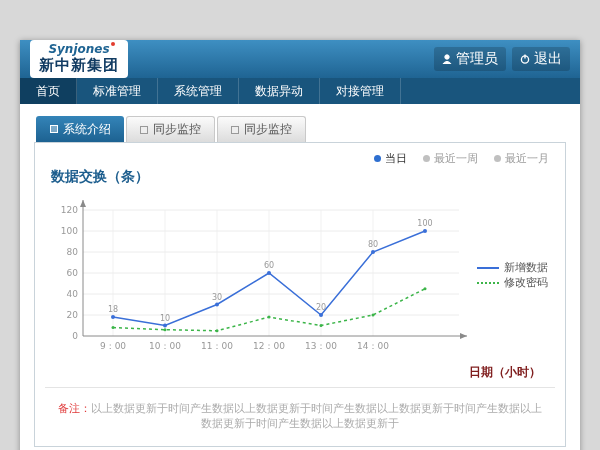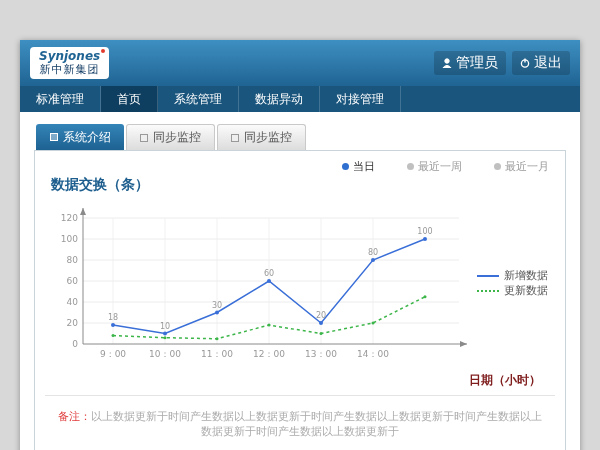--- a/index.html
+++ b/index.html
@@ -7,36 +7,36 @@
     background:#d8d8d8;
     font-family:"DejaVu Sans","Liberation Sans",sans-serif;
     width:600px;height:450px;overflow:hidden;
   }
   .window{
     width:560px;margin:40px auto 0;background:#fff;
     box-shadow:0 1px 6px rgba(0,0,0,.35);
   }
   
   .header{
-    height:46px;background:linear-gradient(#3e8fc2,#1f6493);
+    height:38px;background:linear-gradient(#3e8fc2,#1f6493);
     display:flex;align-items:center;padding:0 10px;box-sizing:border-box;
   }
   .logo{
     background:#fff;border-radius:4px;padding:3px 9px;line-height:1.15;
     text-align:center;
   }
   .logo .brand{
     display:block;font-size:12px;font-weight:bold;color:#1f6493;
     font-style:italic;position:relative;
   }
   .logo .brand::after{
     content:"";position:absolute;top:-1px;margin-left:1px;
     width:4px;height:4px;border-radius:50%;background:#e23b2e;
   }
-  .logo .company{display:block;font-size:11px;font-weight:normal;color:#123c63;letter-spacing:1px;}
+  .logo .company{display:block;font-size:15px;font-weight:bold;color:#123c63;letter-spacing:1px;}
   .app-title{color:#fff;font-size:15px;font-weight:bold;margin-left:14px;letter-spacing:2px;text-shadow:0 1px 1px rgba(0,0,0,.3);}
   .header-right{margin-left:auto;display:flex;gap:6px;}
   .hbtn{
     display:flex;align-items:center;gap:4px;background:rgba(0,0,0,.18);
     color:#fff;font-size:14px;padding:3px 8px;border-radius:3px;cursor:pointer;
   }
   .hbtn svg{width:10px;height:10px;fill:#fff;stroke:#fff;}
   
   .nav{height:26px;background:#19557d;display:flex;align-items:stretch;}
   .nav-item{
@@ -51,21 +51,21 @@
     font-size:12px;padding:4px 13px;border-radius:3px 3px 0 0;
     display:flex;gap:5px;align-items:center;cursor:pointer;
   }
   .tab.active{background:linear-gradient(#3484b8,#1d6291);color:#fff;padding-left:14px;}
   .tab.inactive{background:linear-gradient(#fbfbfb,#dcdcdc);border:1px solid #c9c9c9;border-bottom:none;color:#555;}
   .ticon{width:8px;height:8px;display:inline-block;box-sizing:border-box;}
   .tab.active .ticon{border:1px solid #fff;background:rgba(255,255,255,.4);}
   .tab.inactive .ticon{border:1px solid #999;background:#eee;}
   .panel{border:1px solid #c9d3da;padding:6px 10px 0;background:#fff;}
   
-  .legend-top{display:flex;justify-content:flex-end;gap:32px;font-size:11px;color:#9a9a9a;padding:2px 6px 0;}
+  .legend-top{display:flex;justify-content:flex-end;gap:16px;font-size:11px;color:#9a9a9a;padding:2px 6px 0;}
   .legend-top .item{display:flex;align-items:center;cursor:pointer;}
   .legend-top .item.active{color:#333;}
   .legend-top .dot{width:7px;height:7px;border-radius:50%;display:inline-block;margin-right:4px;}
   .dot.c-blue{background:#2e6fd0;}
   .dot.c-gray{background:#c0c0c0;}
   .ylabel{font-size:14px;color:#1d5e8e;font-weight:bold;margin:2px 0 0 6px;}
   .chart-row{display:flex;align-items:center;}
   .series-legend{display:flex;flex-direction:column;margin-left:2px;font-size:11px;color:#555;white-space:nowrap;}
   .series-legend .item{display:flex;align-items:center;cursor:pointer;}
   .sline{display:inline-block;width:22px;height:0;border-top:2px solid #3a6fd8;margin-right:5px;}
@@ -99,22 +99,22 @@
         <svg viewBox="0 0 10 10">
             <circle cx="5" cy="5.5" r="3.6" fill="none" stroke-width="1.3"></circle>
             <line x1="5" y1="0.5" x2="5" y2="4.5" stroke-width="1.4"></line>
           </svg>
         <span>退出</span>
       </div>
     </div>
   </div>
 
   <div class="nav">
+    <div class="nav-item active">首页</div>
     <div class="nav-item">标准管理</div>
-    <div class="nav-item active">首页</div>
     <div class="nav-item">系统管理</div>
     <div class="nav-item">数据异动</div>
     <div class="nav-item">对接管理</div>
   </div>
 
   <div class="content">
 
     <div class="tabs">
       <div class="tab active">
         <span class="ticon"></span>
@@ -204,21 +204,21 @@
             <circle cx="328" cy="129" r="1.5" fill="#3cb549"></circle>
             <circle cx="380" cy="102.75" r="1.5" fill="#3cb549"></circle>
           </svg>
         <div class="series-legend">
           <span class="item">
             <span class="sline"></span>
             <span>新增数据</span>
           </span>
           <span class="item">
             <span class="sline dashed"></span>
-            <span>更新数据</span>
+            <span>修改密码</span>
           </span>
         </div>
       </div>
 
       <div class="xlabel">日期（小时）</div>
 
       <div class="note">
         <span class="label">备注：</span><span>以上数据更新于时间产生数据以上数据更新于时间产生数据以上数据更新于时间产生数据以上数据更新于时间产生数据以上数据更新于</span>
       </div>
 

